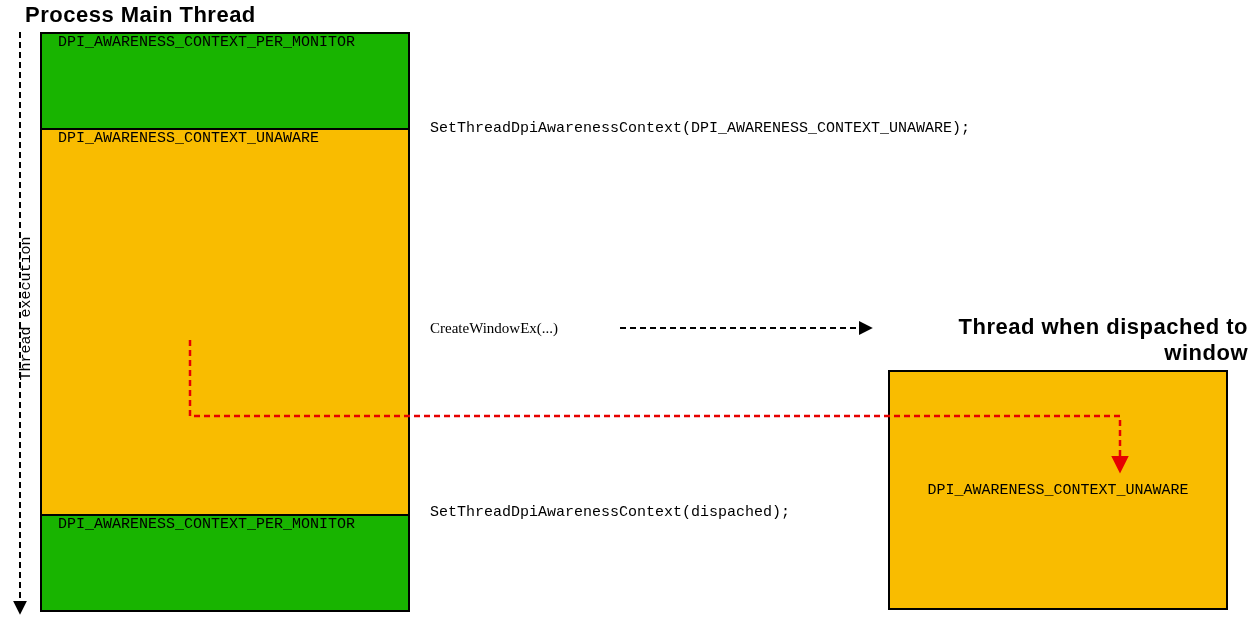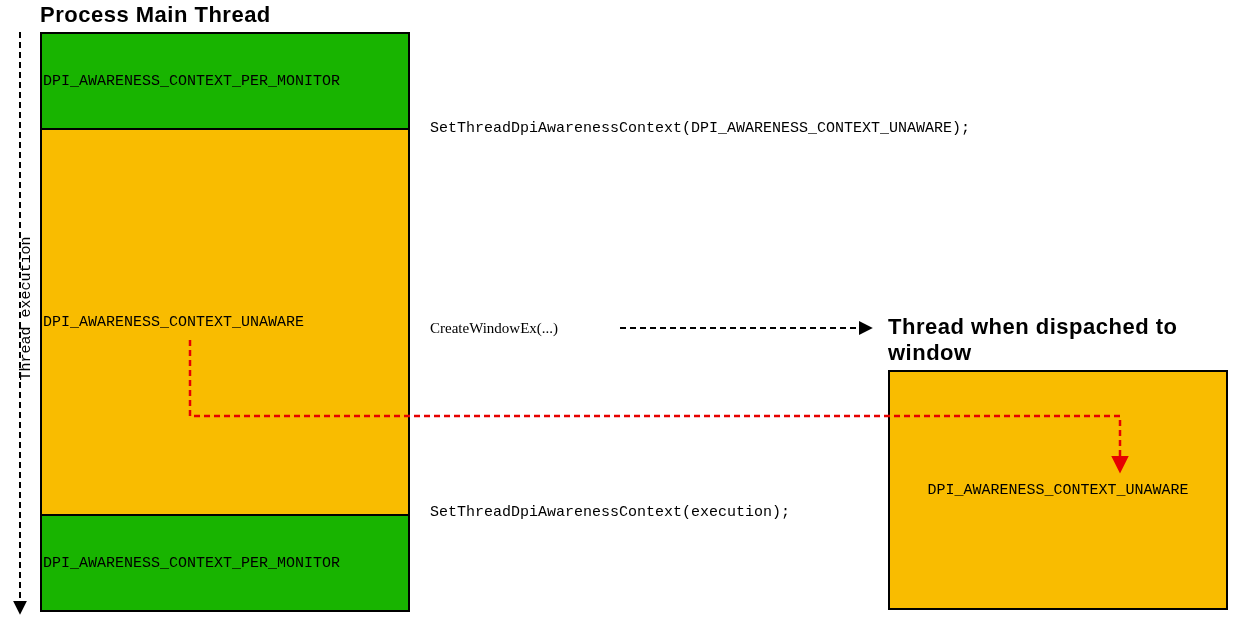--- a/index.html
+++ b/index.html
@@ -33,22 +33,21 @@
     top: 32px;
     width: 370px;
     height: 580px;
     border: 2px solid #000;
     display: flex;
     flex-direction: column;
   }
   .segment {
     width: 100%;
     display: flex;
-    align-items: center;
-    padding-left: 1px;
+    padding-left: 16px;
   }
   .seg-green { background: #18b400; }
   .seg-orange { background: #f9bc00; flex: 1; }
   .seg-top { height: 96px; border-bottom: 2px solid #000; }
   .seg-bottom { height: 96px; border-top: 2px solid #000; }
 
   
   .right-box {
     position: absolute;
     left: 888px;
@@ -59,27 +58,28 @@
     background: #f9bc00;
     display: flex;
     align-items: center;
     justify-content: center;
     padding: 0 12px;
   }
 
   
   .heading-main {
     position: absolute;
-    left: 40px; top: 2px;
+    left: 25px; top: 2px;
   }
   .heading-right {
     position: absolute;
     left: 888px; top: 314px;
     width: 360px;
     line-height: 1.2;
+    text-align: right;
   }
 
   
   .code-ann { position: absolute; left: 430px; }
   .ann1 { top: 120px; width: 520px; }
   .ann2 { top: 320px; font-family: Liberation Serif, serif; }
   .ann3 { top: 504px; width: 460px; }
 
   svg.overlay {
     position: absolute;
@@ -110,21 +110,21 @@
 </div>
 
 <div class="right-box">
   <span class="mono">DPI_AWARENESS_CONTEXT_UNAWARE</span>
 </div>
 
 <div class="code-ann ann1 mono">
   <div>SetThreadDpiAwarenessContext(DPI_AWARENESS_CONTEXT_UNAWARE);</div>
 </div>
 <div class="code-ann ann2 mono">CreateWindowEx(...)</div>
-<div class="code-ann ann3 mono">SetThreadDpiAwarenessContext(execution);</div>
+<div class="code-ann ann3 mono">SetThreadDpiAwarenessContext(dispached);</div>
 
 <svg class="overlay">
   <defs>
     <marker id="arrow-black" viewBox="0 0 10 10" refX="8" refY="5" markerWidth="7" markerHeight="7" orient="auto-start-reverse">
       <path d="M 0 0 L 10 5 L 0 10 z" fill="#000"></path>
     </marker>
     <marker id="arrow-red" viewBox="0 0 10 10" refX="8" refY="5" markerWidth="7" markerHeight="7" orient="auto-start-reverse">
       <path d="M 0 0 L 10 5 L 0 10 z" fill="#e60000"></path>
     </marker>
   </defs>

